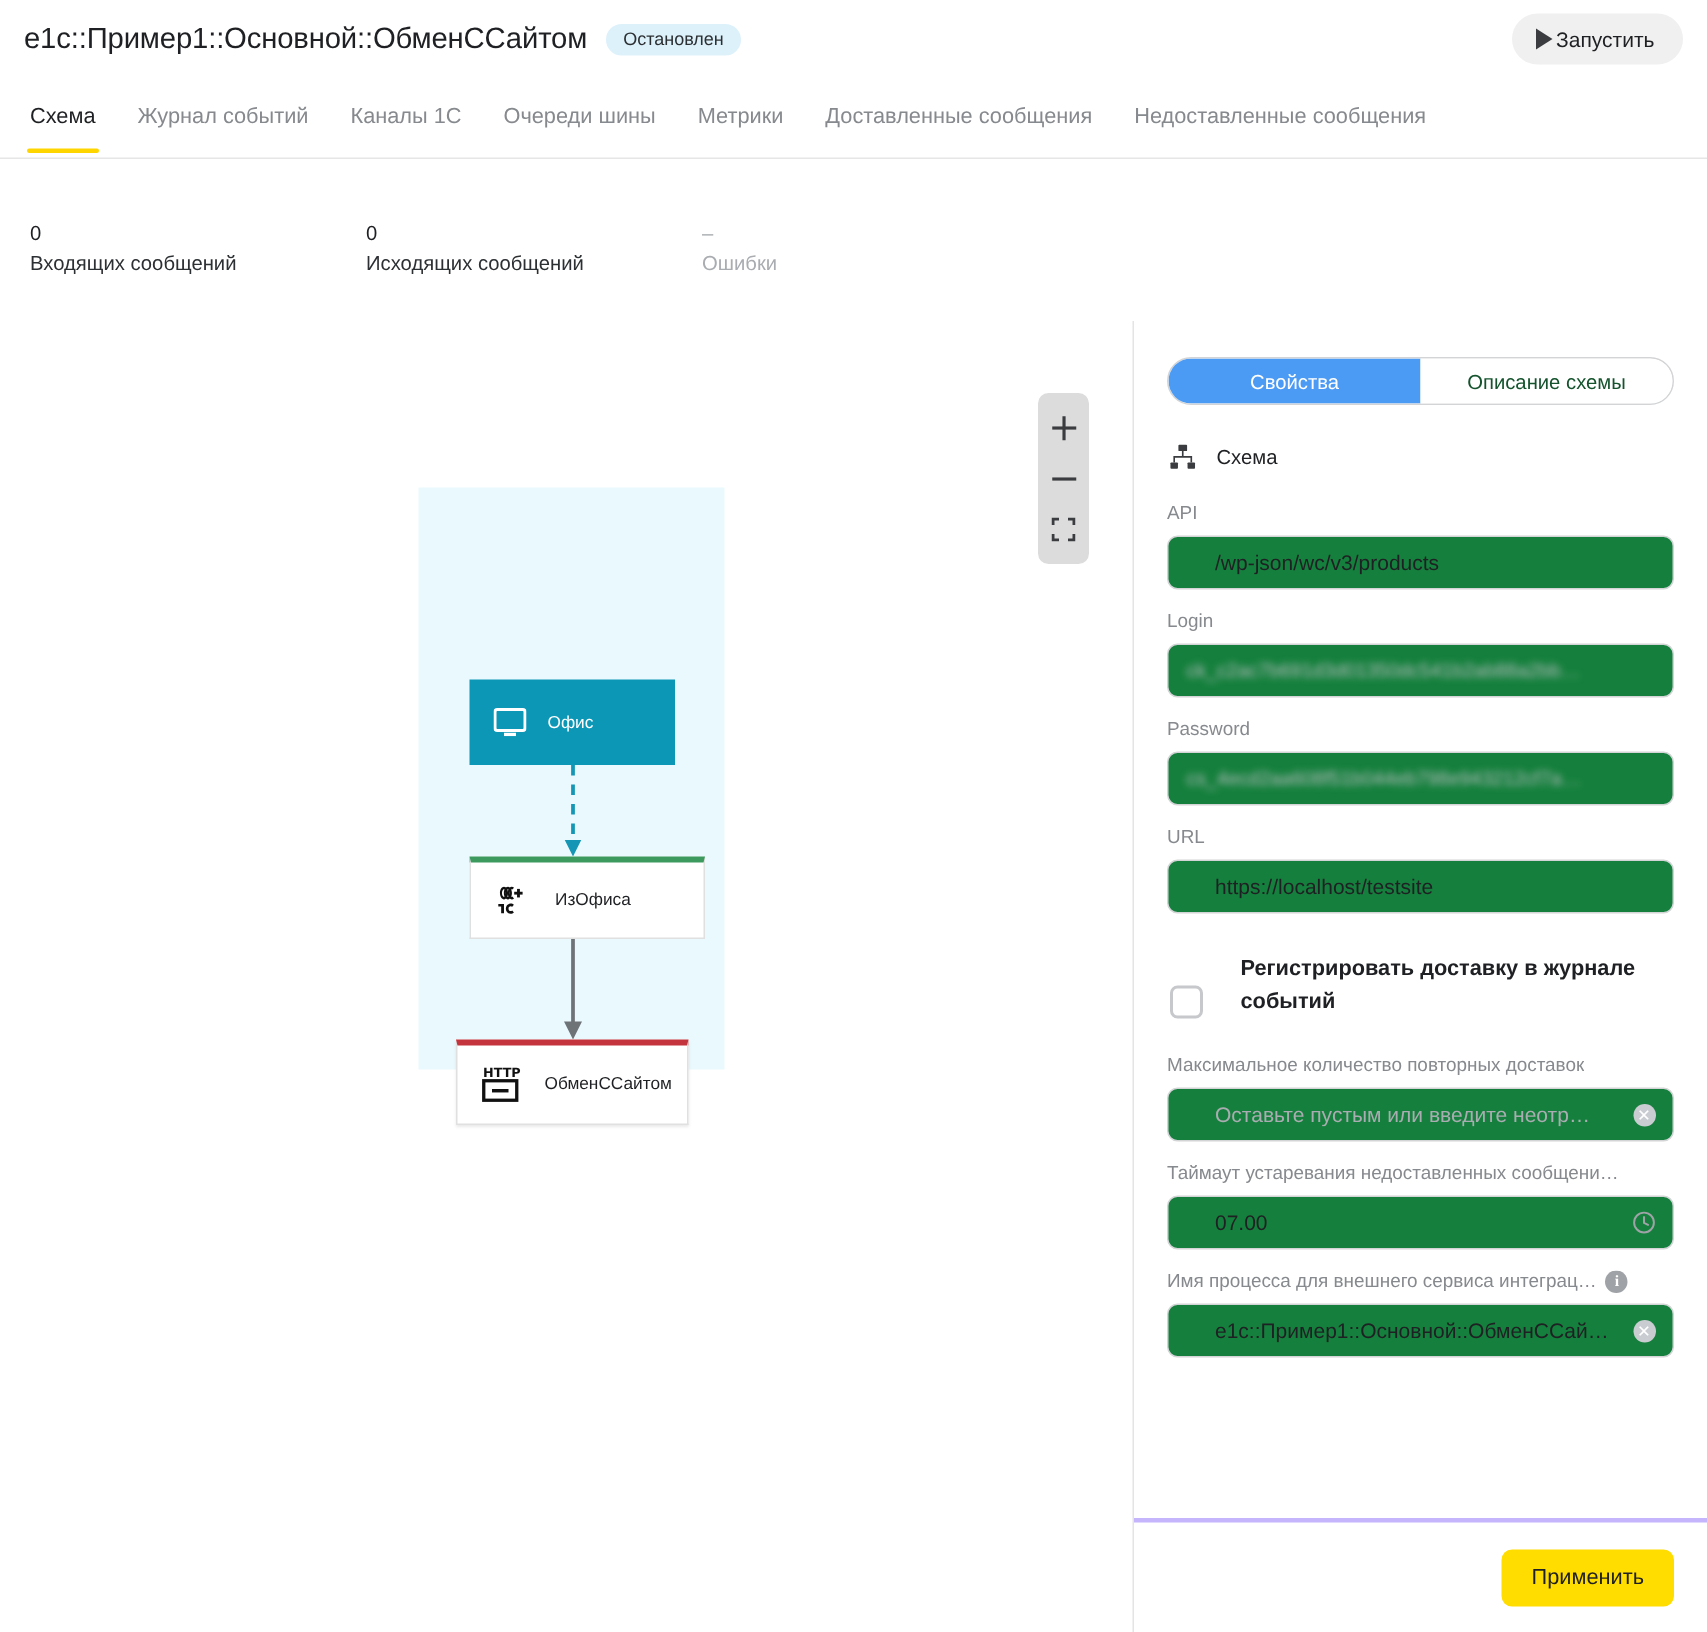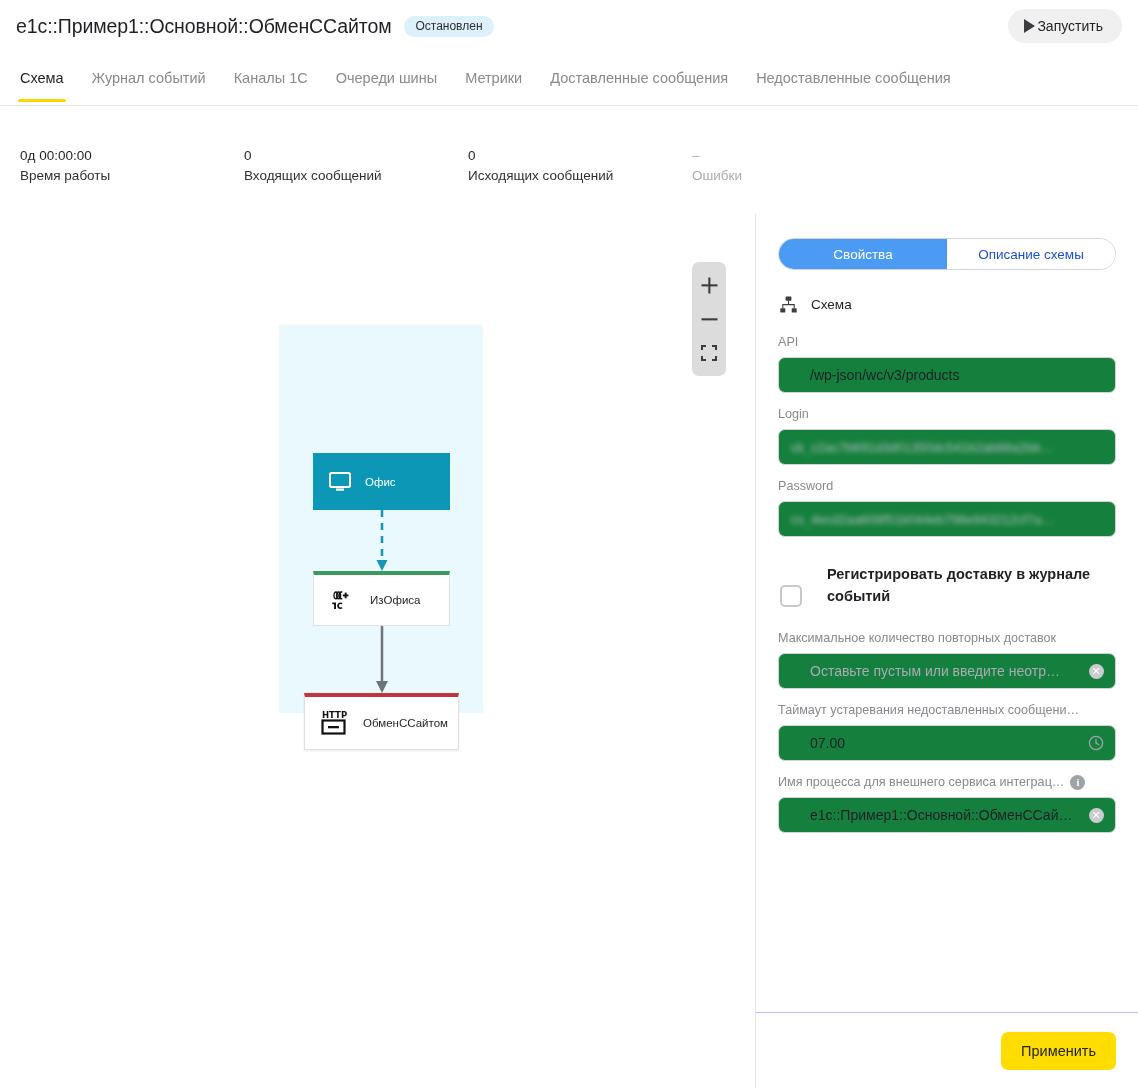--- a/index.html
+++ b/index.html
@@ -86,21 +86,21 @@
 
   
   #node-office {
     left: 301px; top: 239px; width: 137px; height: 57px;
     background: #0c97b7; border: none;
   }
   #node-office .node-label { color: #ffffff; }
 
   
   #node-izofisa {
-    left: 301px; top: 357px; width: 137px; height: 55px;
+    left: 301px; top: 357px; width: 157px; height: 55px;
     border-top: 4px solid #3c9a5f;
   }
   
   #node-obmen {
     left: 292px; top: 479px; width: 155px; height: 57px;
     border-top: 4px solid #c4343c;
     box-shadow: 0 1px 2px rgba(0,0,0,0.09);
   }
 
   .edge { position: absolute; }
@@ -126,21 +126,21 @@
     position: absolute; left: 0; top: 0; right: 0; bottom: 76px;
     padding: 24px 22px 0 22px; overflow: hidden;
   }
   .seg-tabs {
     display: flex; width: 100%; height: 32px;
     border: 1px solid #d3d4d6; border-radius: 16px; overflow: hidden;
     background: #fff;
   }
   .seg-tab {
     flex: 1 1 50%; display: flex; align-items: center; justify-content: center;
-    font-size: 13.5px; color: #1d4ed8; cursor: pointer; background: #fff;
+    font-size: 13.5px; color: #14532d; cursor: pointer; background: #fff;
   }
   .seg-tab.active { background: #4b9bf5; color: #fff; }
 
   .entity-row {
     display: flex; align-items: center; gap: 14px; margin: 26px 0 22px 2px;
   }
   .entity-label { font-size: 13.5px; color: #1f2023; }
 
   .field { margin-bottom: 14px; }
   .field-label {
@@ -189,21 +189,21 @@
     flex: 0 0 auto; width: 15px; height: 15px; border-radius: 50%;
     background: #9fa2a6; color: #fff; font-size: 10.5px; font-weight: bold;
     display: flex; align-items: center; justify-content: center;
     font-family: "Liberation Serif", serif; cursor: pointer;
   }
 
   .panel-footer {
     position: absolute; left: 0; right: 0; bottom: 0; height: 76px;
     display: flex; align-items: center; justify-content: flex-end;
     padding-right: 22px;
-    border-top: 1px solid #c4b5fd;
+    border-top: 3px solid #c4b5fd;
   }
   .apply-button {
     background: #ffdd00; border: none; border-radius: 7px;
     padding: 11px 20px; font-size: 14.5px; color: #1f2023;
     cursor: pointer; font-family: inherit;
   }
 
   .clear-x {
     width: 15px; height: 15px; border-radius: 50%; background: #c9ccd0;
     color: #fff; font-size: 11px; line-height: 15px; text-align: center;
@@ -229,24 +229,20 @@
     <div class="tab active">Схема</div>
     <div class="tab">Журнал событий</div>
     <div class="tab">Каналы 1С</div>
     <div class="tab">Очереди шины</div>
     <div class="tab">Метрики</div>
     <div class="tab">Доставленные сообщения</div>
     <div class="tab">Недоставленные сообщения</div>
   </div>
 
   <div class="stats">
-    <div class="stat">
-      <div class="stat-value">0д 00:00:00</div>
-      <div class="stat-label">Время работы</div>
-    </div>
     <div class="stat">
       <div class="stat-value">0</div>
       <div class="stat-label">Входящих сообщений</div>
     </div>
     <div class="stat">
       <div class="stat-value">0</div>
       <div class="stat-label">Исходящих сообщений</div>
     </div>
     <div class="stat muted">
       <div class="stat-value">–</div>
@@ -372,20 +368,28 @@
 
       <div class="field">
         <div class="field-label">
           <span class="lbl-text">Password</span>
         </div>
         <div class="input-wrap plain">
           <div class="redacted">cs_4ecd2aa608f51b044eb798e943212cf7a…</div>
         </div>
       </div>
 
+      <div class="field">
+        <div class="field-label">
+          <span class="lbl-text">URL</span>
+        </div>
+        <div class="input-wrap plain">
+          <input type="text" value="https://localhost/testsite" style="">
+        </div>
+      </div>
 
       <div class="checkbox-row">
         <div class="checkbox"></div>
         <div class="checkbox-label">Регистрировать доставку в журнале событий</div>
       </div>
 
       <div class="field">
         <div class="field-label">
           <span class="lbl-text">Максимальное количество повторных доставок</span>
         </div>

